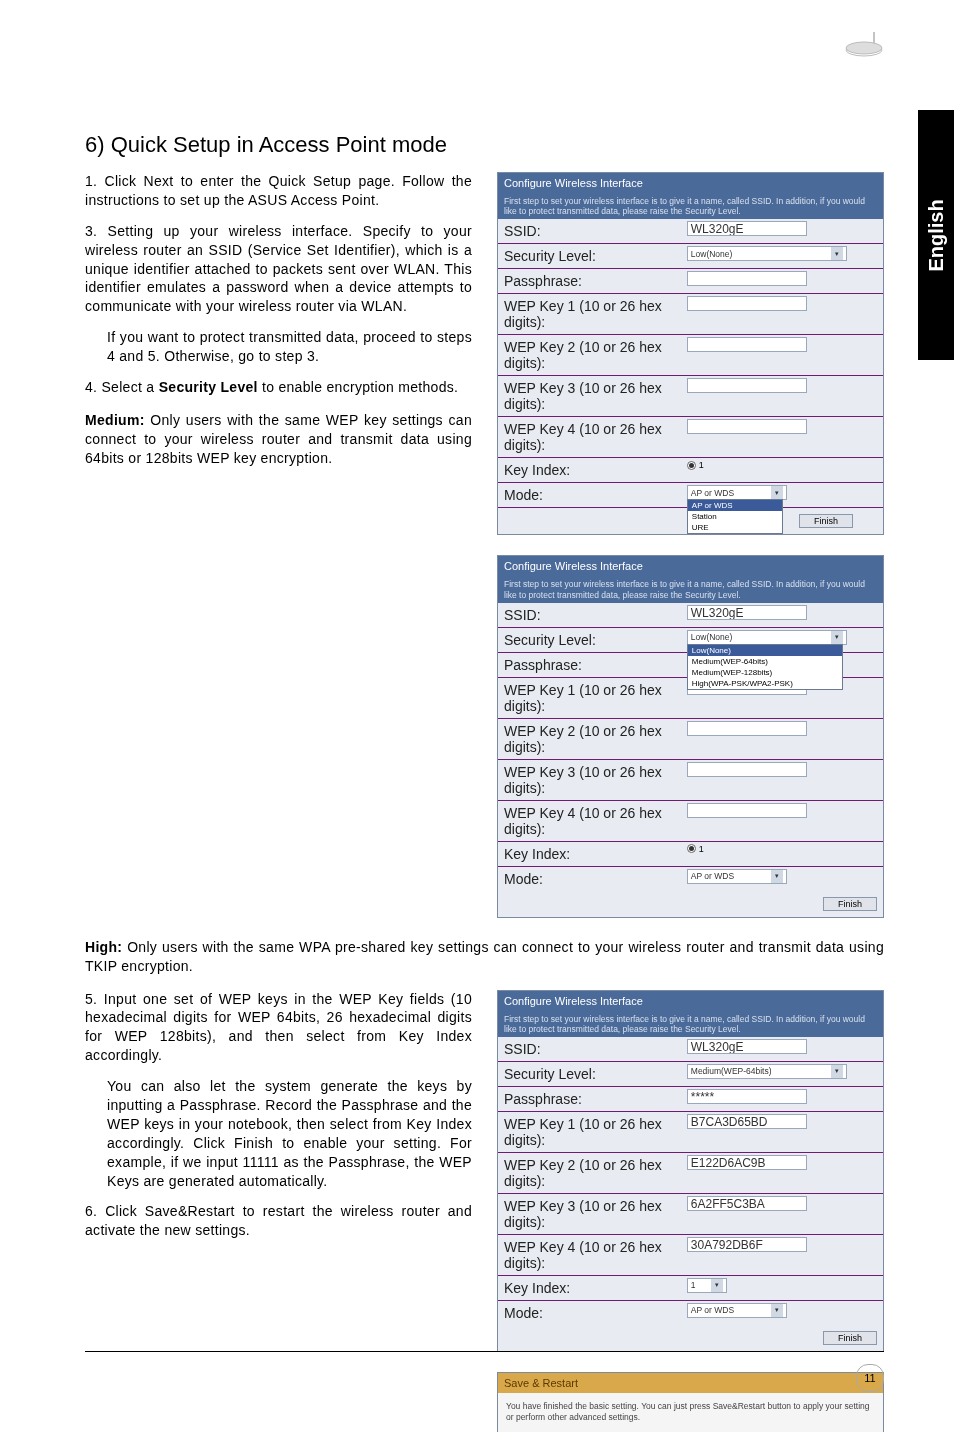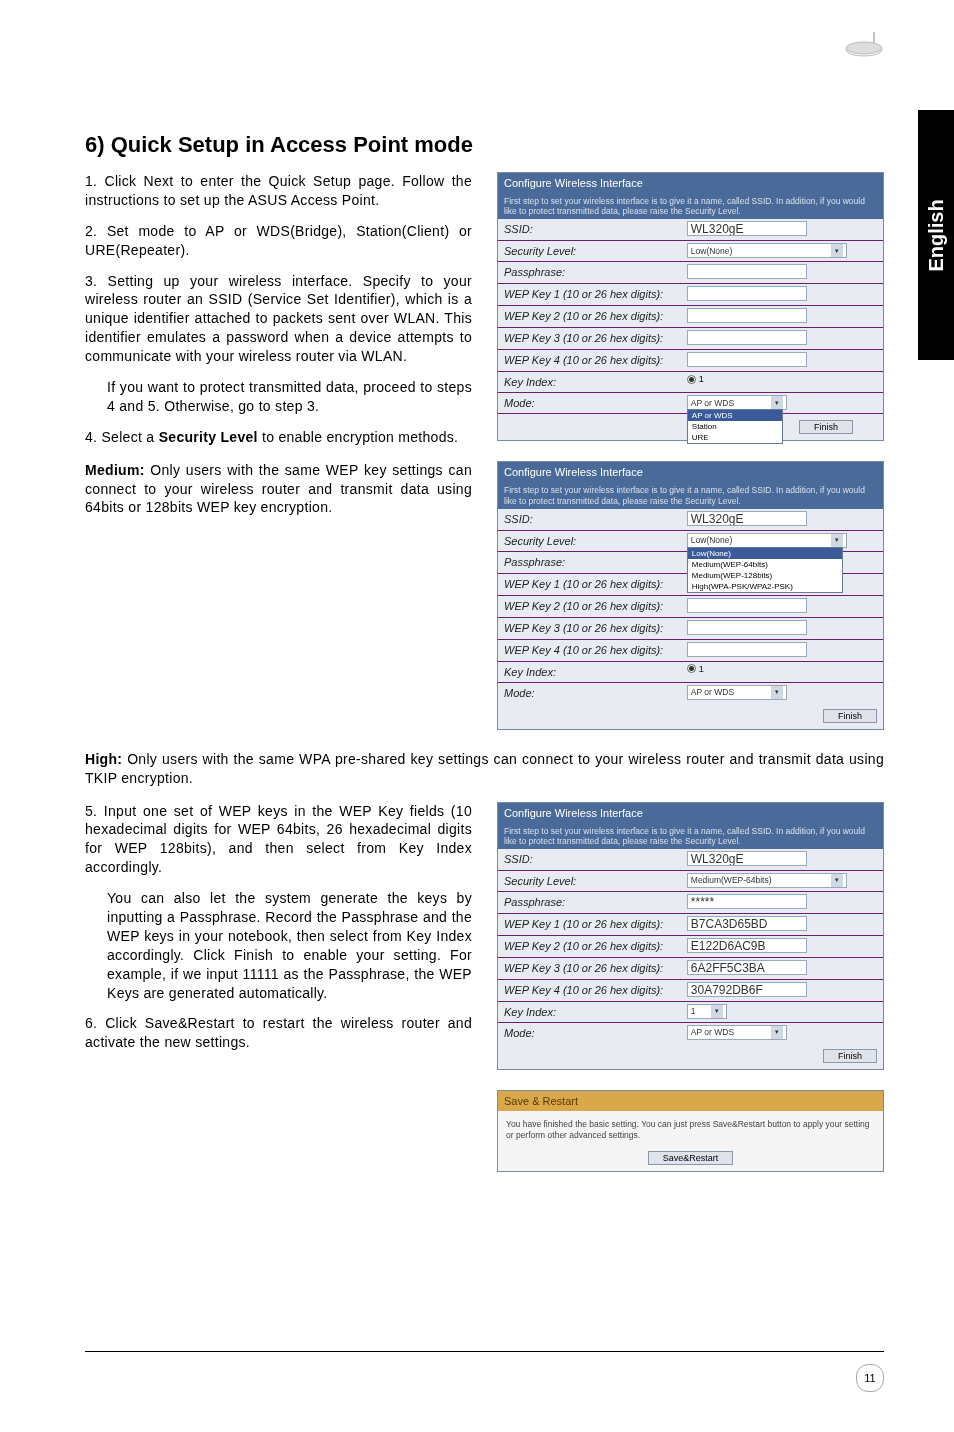--- a/index.html
+++ b/index.html
@@ -1,38 +1,38 @@
 <!DOCTYPE html>
 <html><head>
 <meta charset="utf-8">
 <style>
   * { margin: 0; padding: 0; box-sizing: border-box; }
   body { font-family: Arial, Helvetica, sans-serif; background: #fff; width: 954px; height: 1432px; position: relative; }
   .page { padding: 60px 70px 40px 85px; }
   .header-area { position: relative; height: 60px; margin-bottom: 10px; }
   .header-title { text-align: right; font-size: 12px; font-weight: bold; padding-right: 50px; border-bottom: 1px solid #000; padding-bottom: 6px; }
   .header-icon { position: absolute; right: 0; top: -30px; }
-  .main-heading { font-size: 22px; font-weight: bold; margin: 12px 0 14px 0; }
+  .main-heading { font-size: 22px; font-weight: normal; margin: 12px 0 14px 0; }
   .columns { display: flex; gap: 25px; }
   .left-col { flex: 1; }
   .right-col { flex: 1; }
   ol.steps { list-style: none; margin-left: 0; }
   ol.steps > li { font-size: 14px; line-height: 1.35; margin-bottom: 12px; text-align: justify; letter-spacing: 0.3px; }
   .step-indent { padding-left: 22px; }
   .sub-para { margin-left: 22px; font-size: 14px; line-height: 1.35; text-align: justify; margin-bottom: 12px; letter-spacing: 0.3px; }
   .body-para { font-size: 14px; line-height: 1.35; text-align: justify; margin-bottom: 14px; letter-spacing: 0.3px; }
   .side-tab { position: absolute; right: 0; top: 110px; width: 36px; height: 250px; background: #000; display: flex; align-items: center; justify-content: center; }
   .side-tab-text { color: #fff; font-weight: bold; font-size: 20px; transform: rotate(-90deg); white-space: nowrap; }
   .panel { border: 1px solid #7a8aa0; margin-bottom: 20px; font-size: 9px; }
   .panel-header { background: #4a6a9a; color: #fff; padding: 4px 6px; font-size: 11px; font-weight: normal; }
   .panel-desc { background: #4a6a9a; color: #d8e0ec; padding: 3px 6px; font-size: 8.5px; line-height: 1.2; }
   .panel-body { background: #e8ecf2; }
   .panel-row { display: flex; border-top: 1px solid #701a75; }
   .panel-row:first-child { border-top: none; }
-  .panel-label { width: 48%; padding: 4px 6px; font-size: 11px; color: #222; font-style: italic; }
+  .panel-label { width: 48%; padding: 4px 6px; font-size: 14px; color: #222; }
   .panel-value { width: 52%; padding: 2px 4px; position: relative; }
   .panel-input { background: #fff; border: 1px solid #9aa8bc; height: 15px; width: 120px; display: inline-block; font-size: 12px; padding: 0 3px; color: #333; line-height: 15px; overflow: hidden; }
   .panel-select { background: #fff; border: 1px solid #9aa8bc; height: 15px; width: 160px; display: inline-flex; align-items: center; justify-content: space-between; font-size: 8.5px; padding: 0 3px; color: #333; }
   .sel-arrow { background: #d0d8e4; width: 12px; height: 13px; display: inline-flex; align-items: center; justify-content: center; font-size: 7px; color: #333; }
   .panel-radio { display: inline-flex; align-items: center; gap: 3px; font-size: 9px; margin-right: 6px; }
   .radio-dot { width: 9px; height: 9px; border: 1px solid #666; border-radius: 50%; display: inline-block; position: relative; background: #fff; }
   .radio-dot.checked::after { content: ""; width: 5px; height: 5px; background: #333; border-radius: 50%; position: absolute; top: 1px; left: 1px; }
   .panel-btn { background: #e0e4ea; border: 1px solid #8a98ac; font-size: 9px; padding: 1px 14px; display: inline-block; }
   .panel-footer { padding: 6px; text-align: right; }
   .panel-dropdown-open { position: relative; }
@@ -59,21 +59,20 @@
         </svg>
     </div>
   </div>
 
   <h2 class="main-heading">6) Quick Setup in Access Point mode</h2>
 
   <div class="columns">
     <div class="left-col">
       <ol class="steps">
         <li>1. Click Next to enter the Quick Setup page. Follow the instructions to set up the ASUS Access Point.</li>
-        <li>2. Set mode to AP or WDS(Bridge), Station(Client) or URE(Repeater).</li>
         <li>3. Setting up your wireless interface. Specify to your wireless router an SSID (Service Set Identifier), which is a unique identifier attached to packets sent over WLAN. This identifier emulates a password when a device attempts to communicate with your wireless router via WLAN.</li>
       </ol>
       <p class="sub-para">If you want to protect transmitted data, proceed to steps 4 and 5. Otherwise, go to step 3.</p>
       <p class="body-para step-indent" style="text-indent:-22px;">
         <span>4. Select a </span><b>Security Level</b><span> to enable encryption methods.</span>
       </p>
       <p class="body-para"><b>Medium:</b><span> Only users with the same WEP key settings can connect to your wireless router and transmit data using 64bits or 128bits WEP key encryption.</span></p>
     </div>
     <div class="right-col">
 

